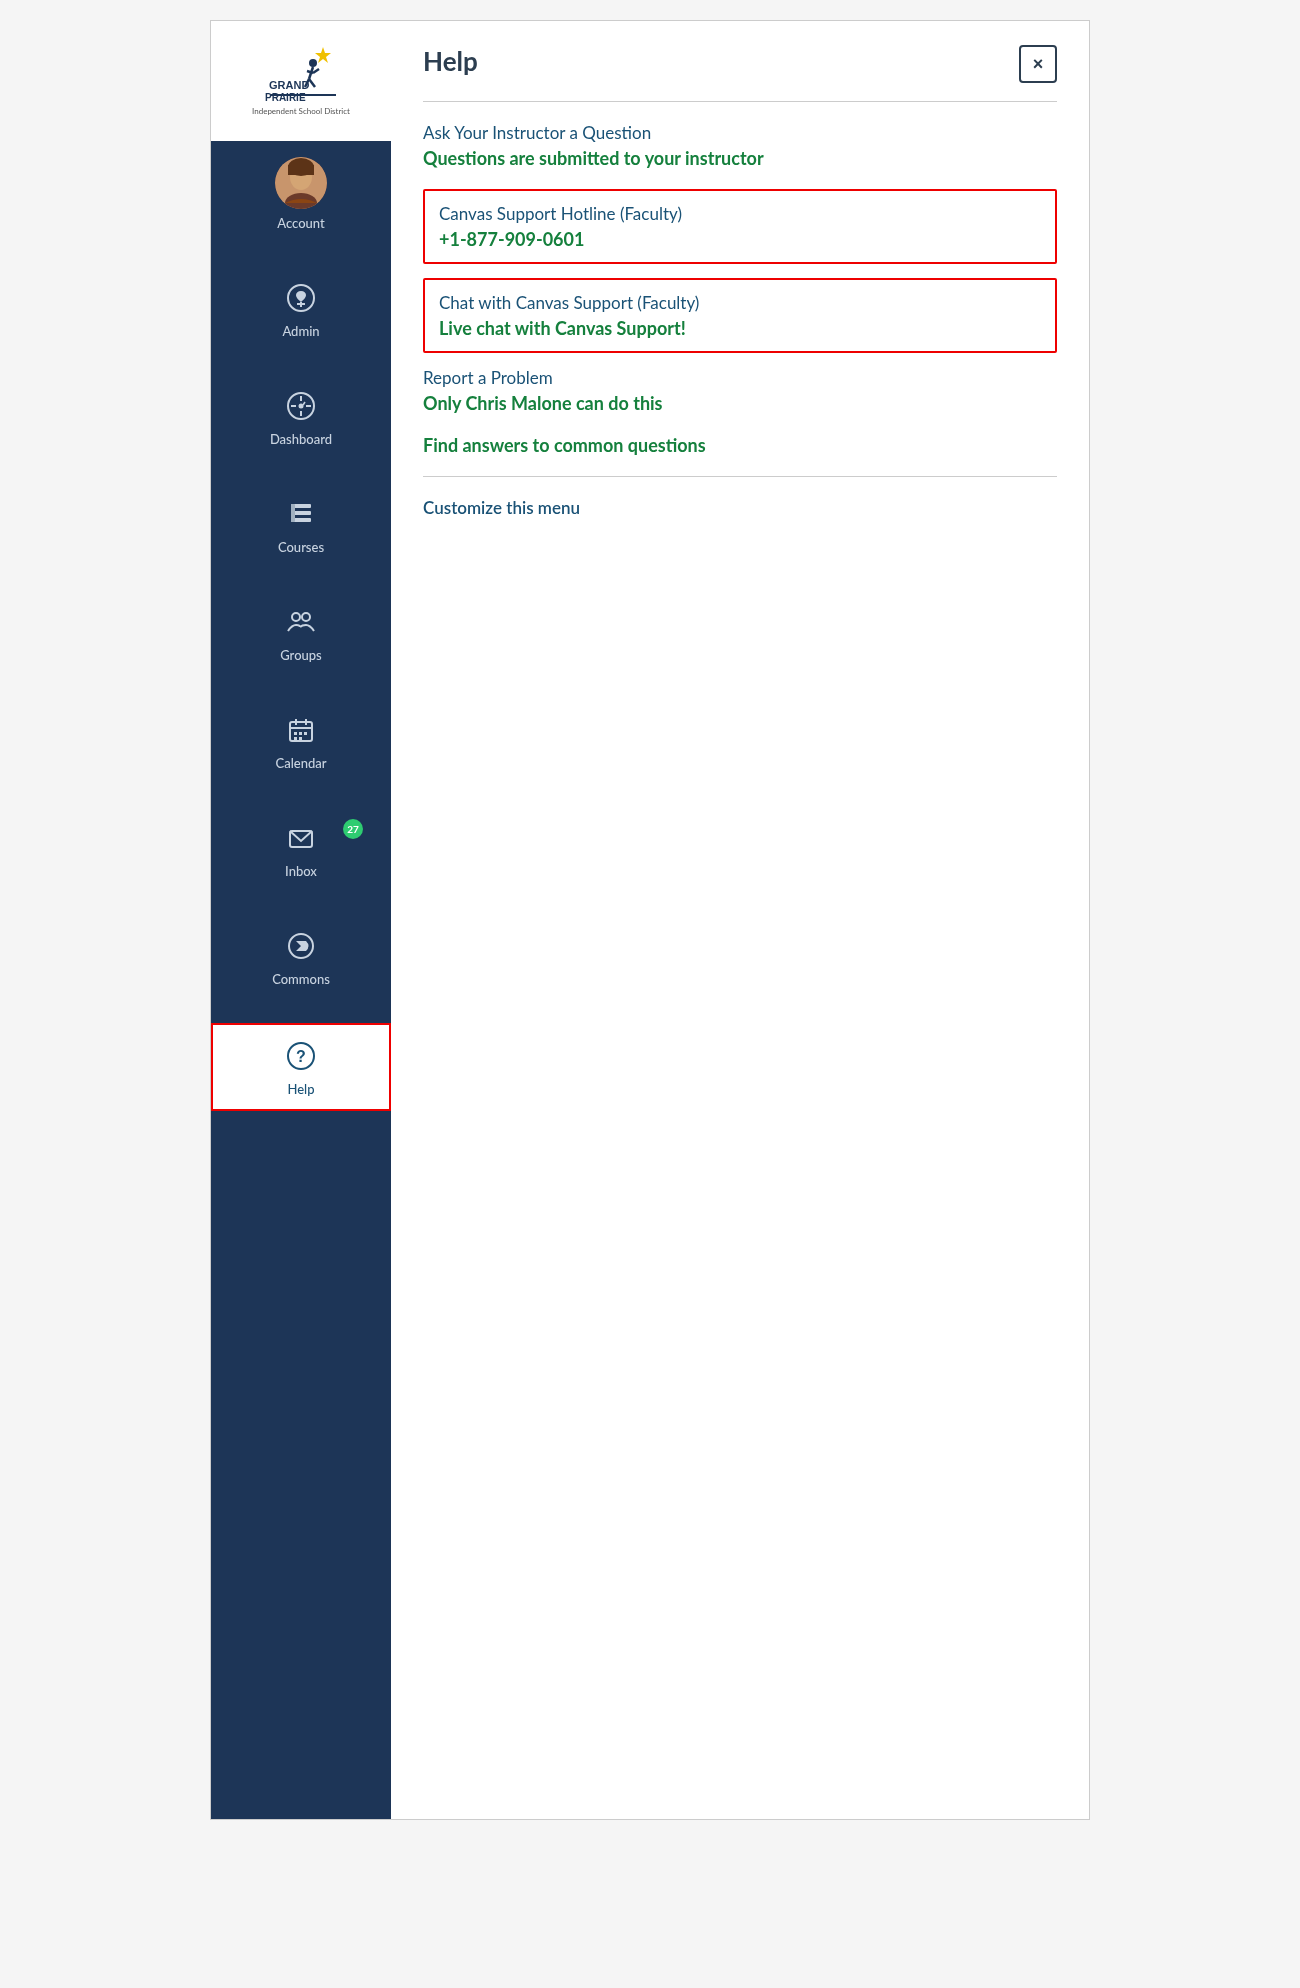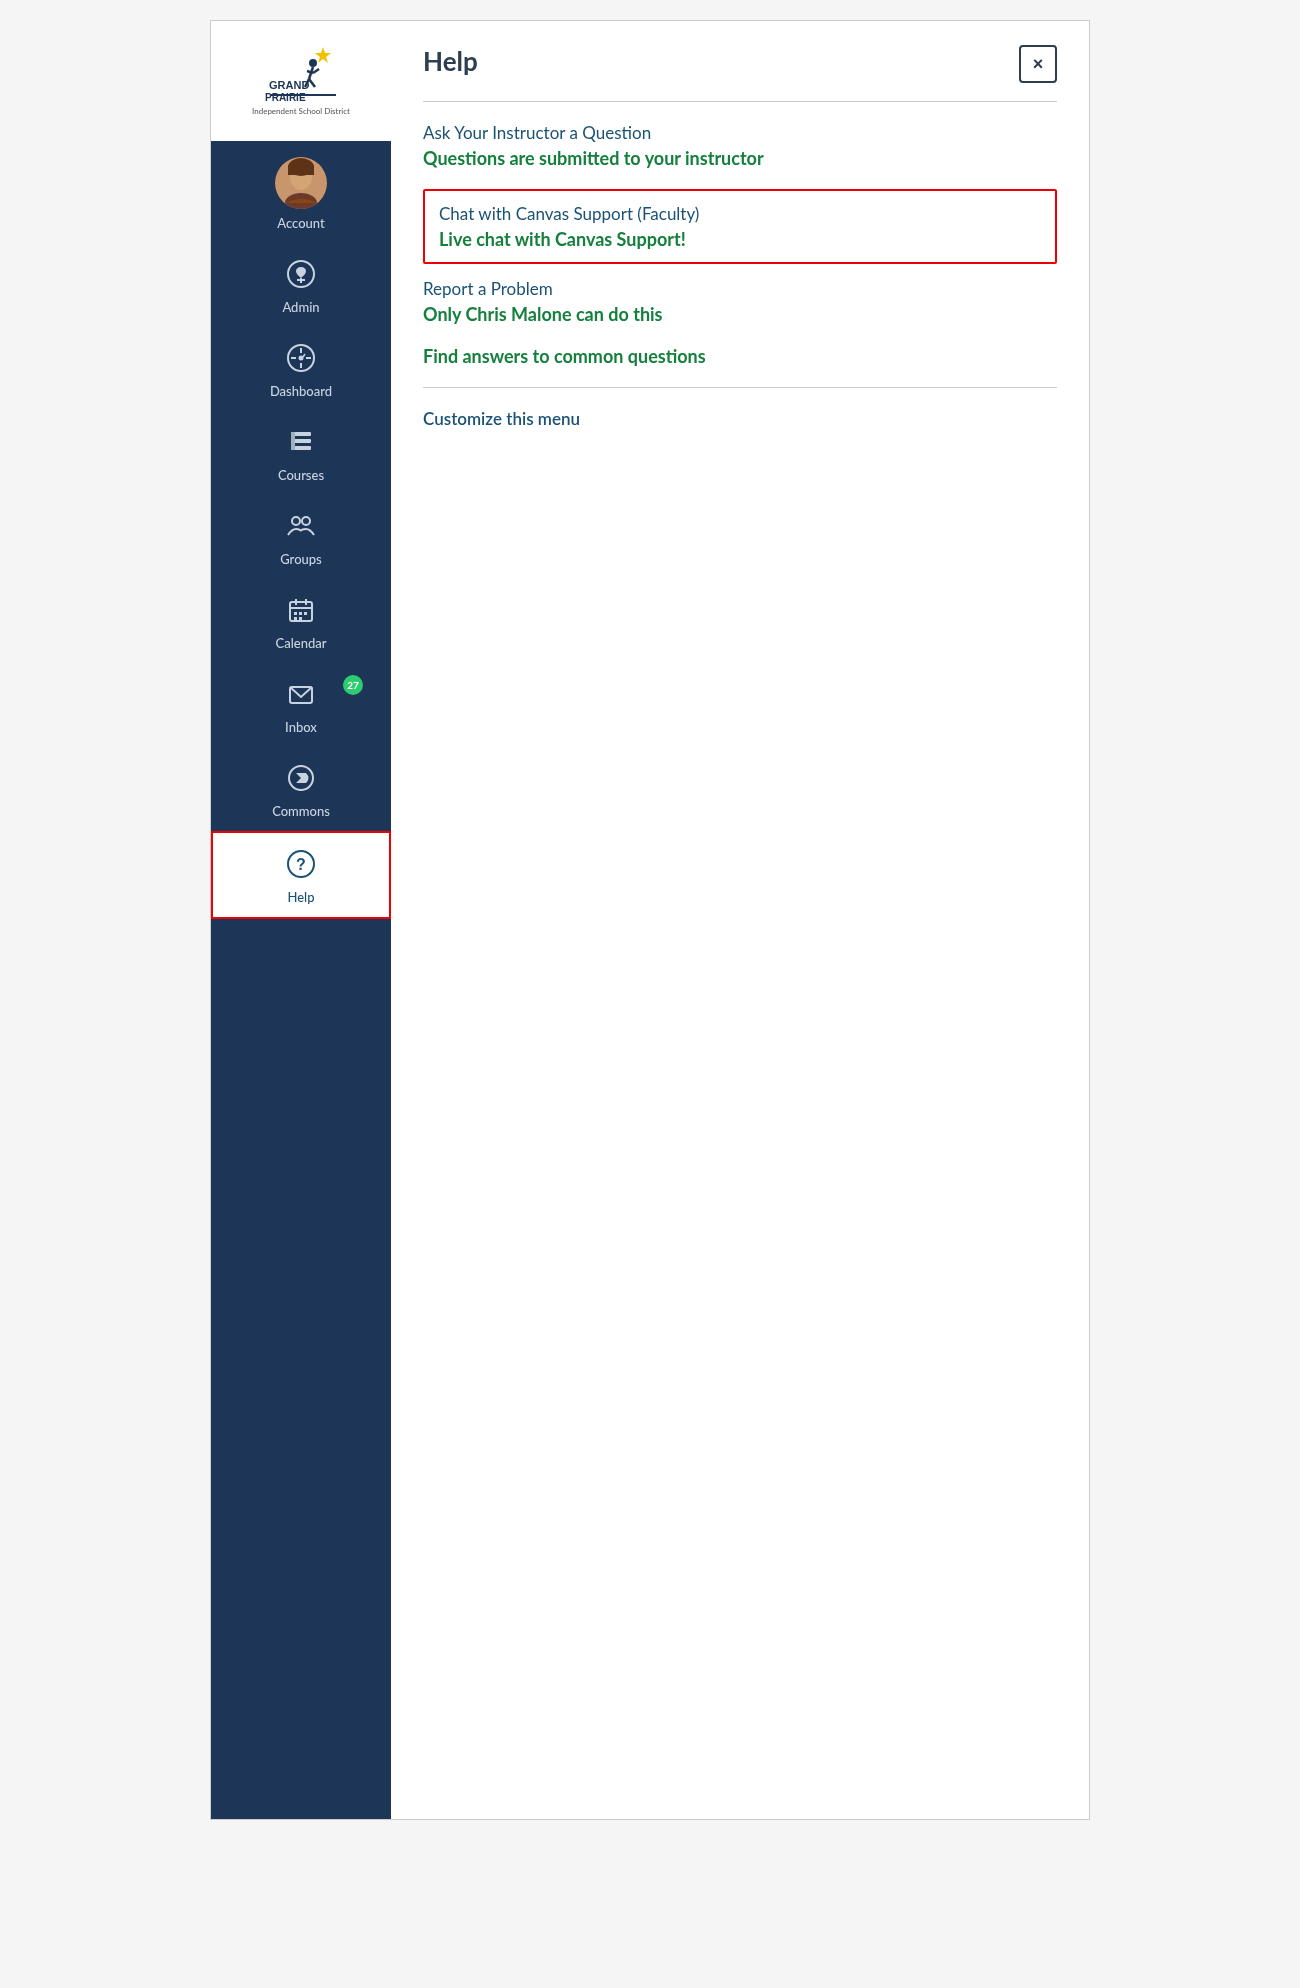--- a/index.html
+++ b/index.html
@@ -59,20 +59,21 @@
       width: 80px;
       height: 60px;
     }
 
     .sidebar-nav {
       display: flex;
       flex-direction: column;
       align-items: flex-start;
       width: 100%;
       flex: 1;
+      gap: 24px;
     }
     .sidebar-item {
       display: flex;
       flex-direction: column;
       align-items: center;
       justify-content: center;
       width: 100%;
       padding: 16px 8px 12px 8px;
       cursor: pointer;
       color: #c8d3e0;
@@ -384,20 +385,24 @@
       <button class="close-button">×</button>
     </div>
 
     <hr class="divider">
 
     <div class="help-section">
       <a class="help-link">Ask Your Instructor a Question</a>
       <p class="help-desc">Questions are submitted to your instructor</p>
     </div>
 
+    <div class="help-card">
+      <a class="help-link">Canvas Support Hotline (Faculty)</a>
+      <p class="help-desc">+1-877-909-0601</p>
+    </div>
 
     <div class="help-card">
       <a class="help-link">Chat with Canvas Support (Faculty)</a>
       <p class="help-desc">Live chat with Canvas Support!</p>
     </div>
 
     <div class="help-section">
       <a class="help-link">Report a Problem</a>
       <p class="help-desc">Only Chris Malone can do this</p>
     </div>

